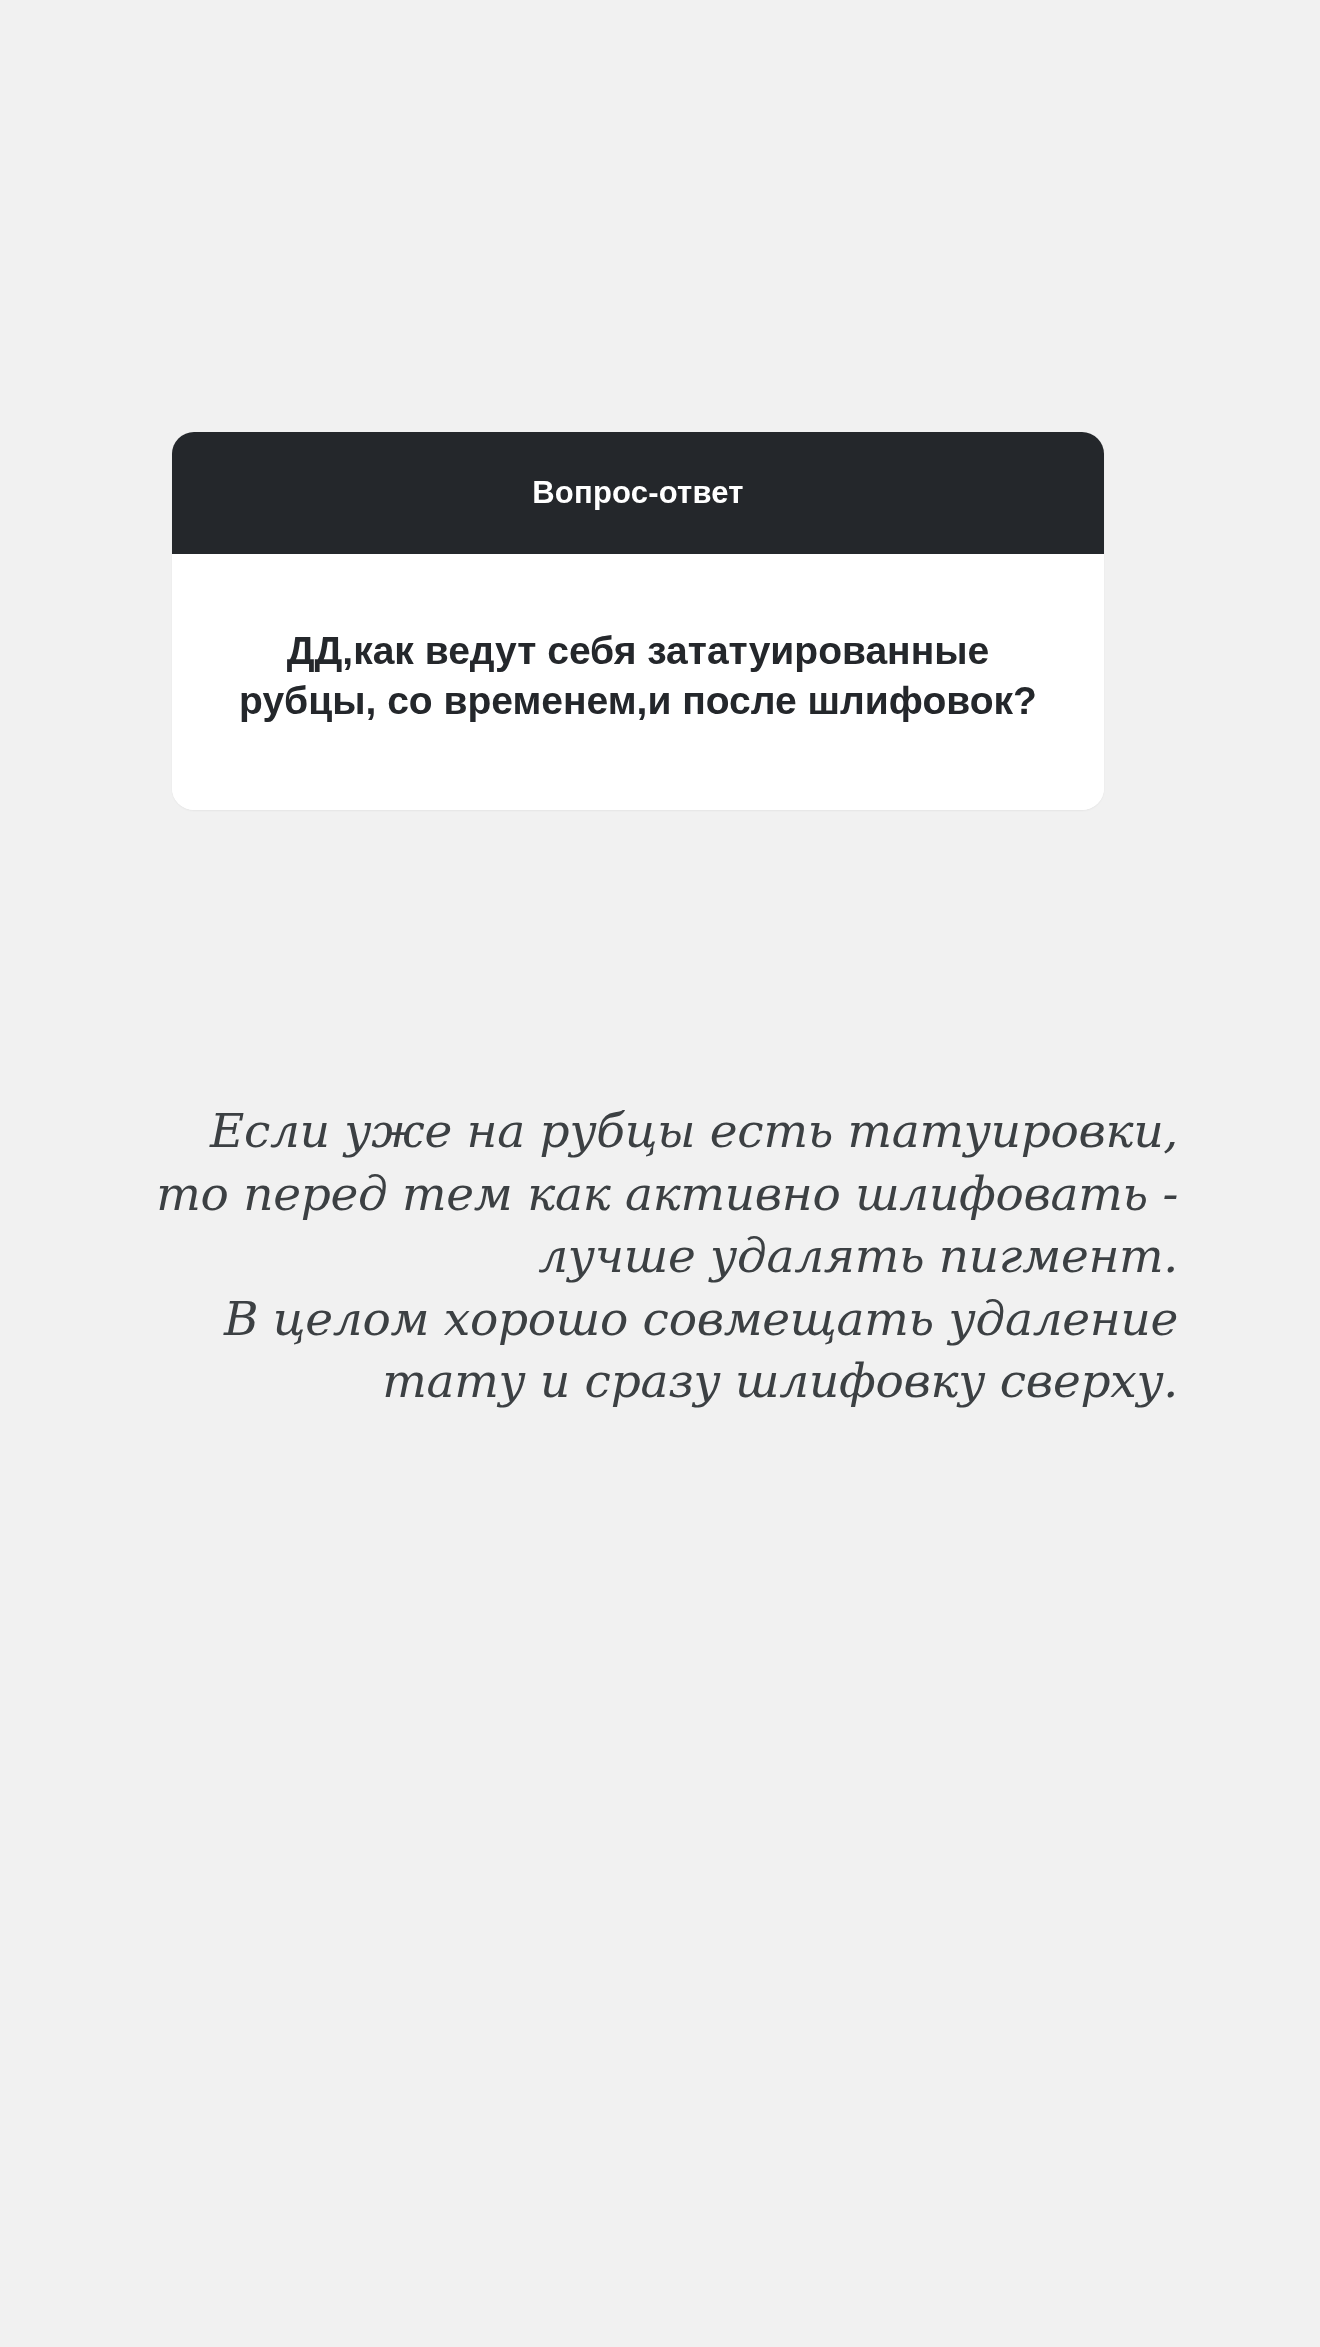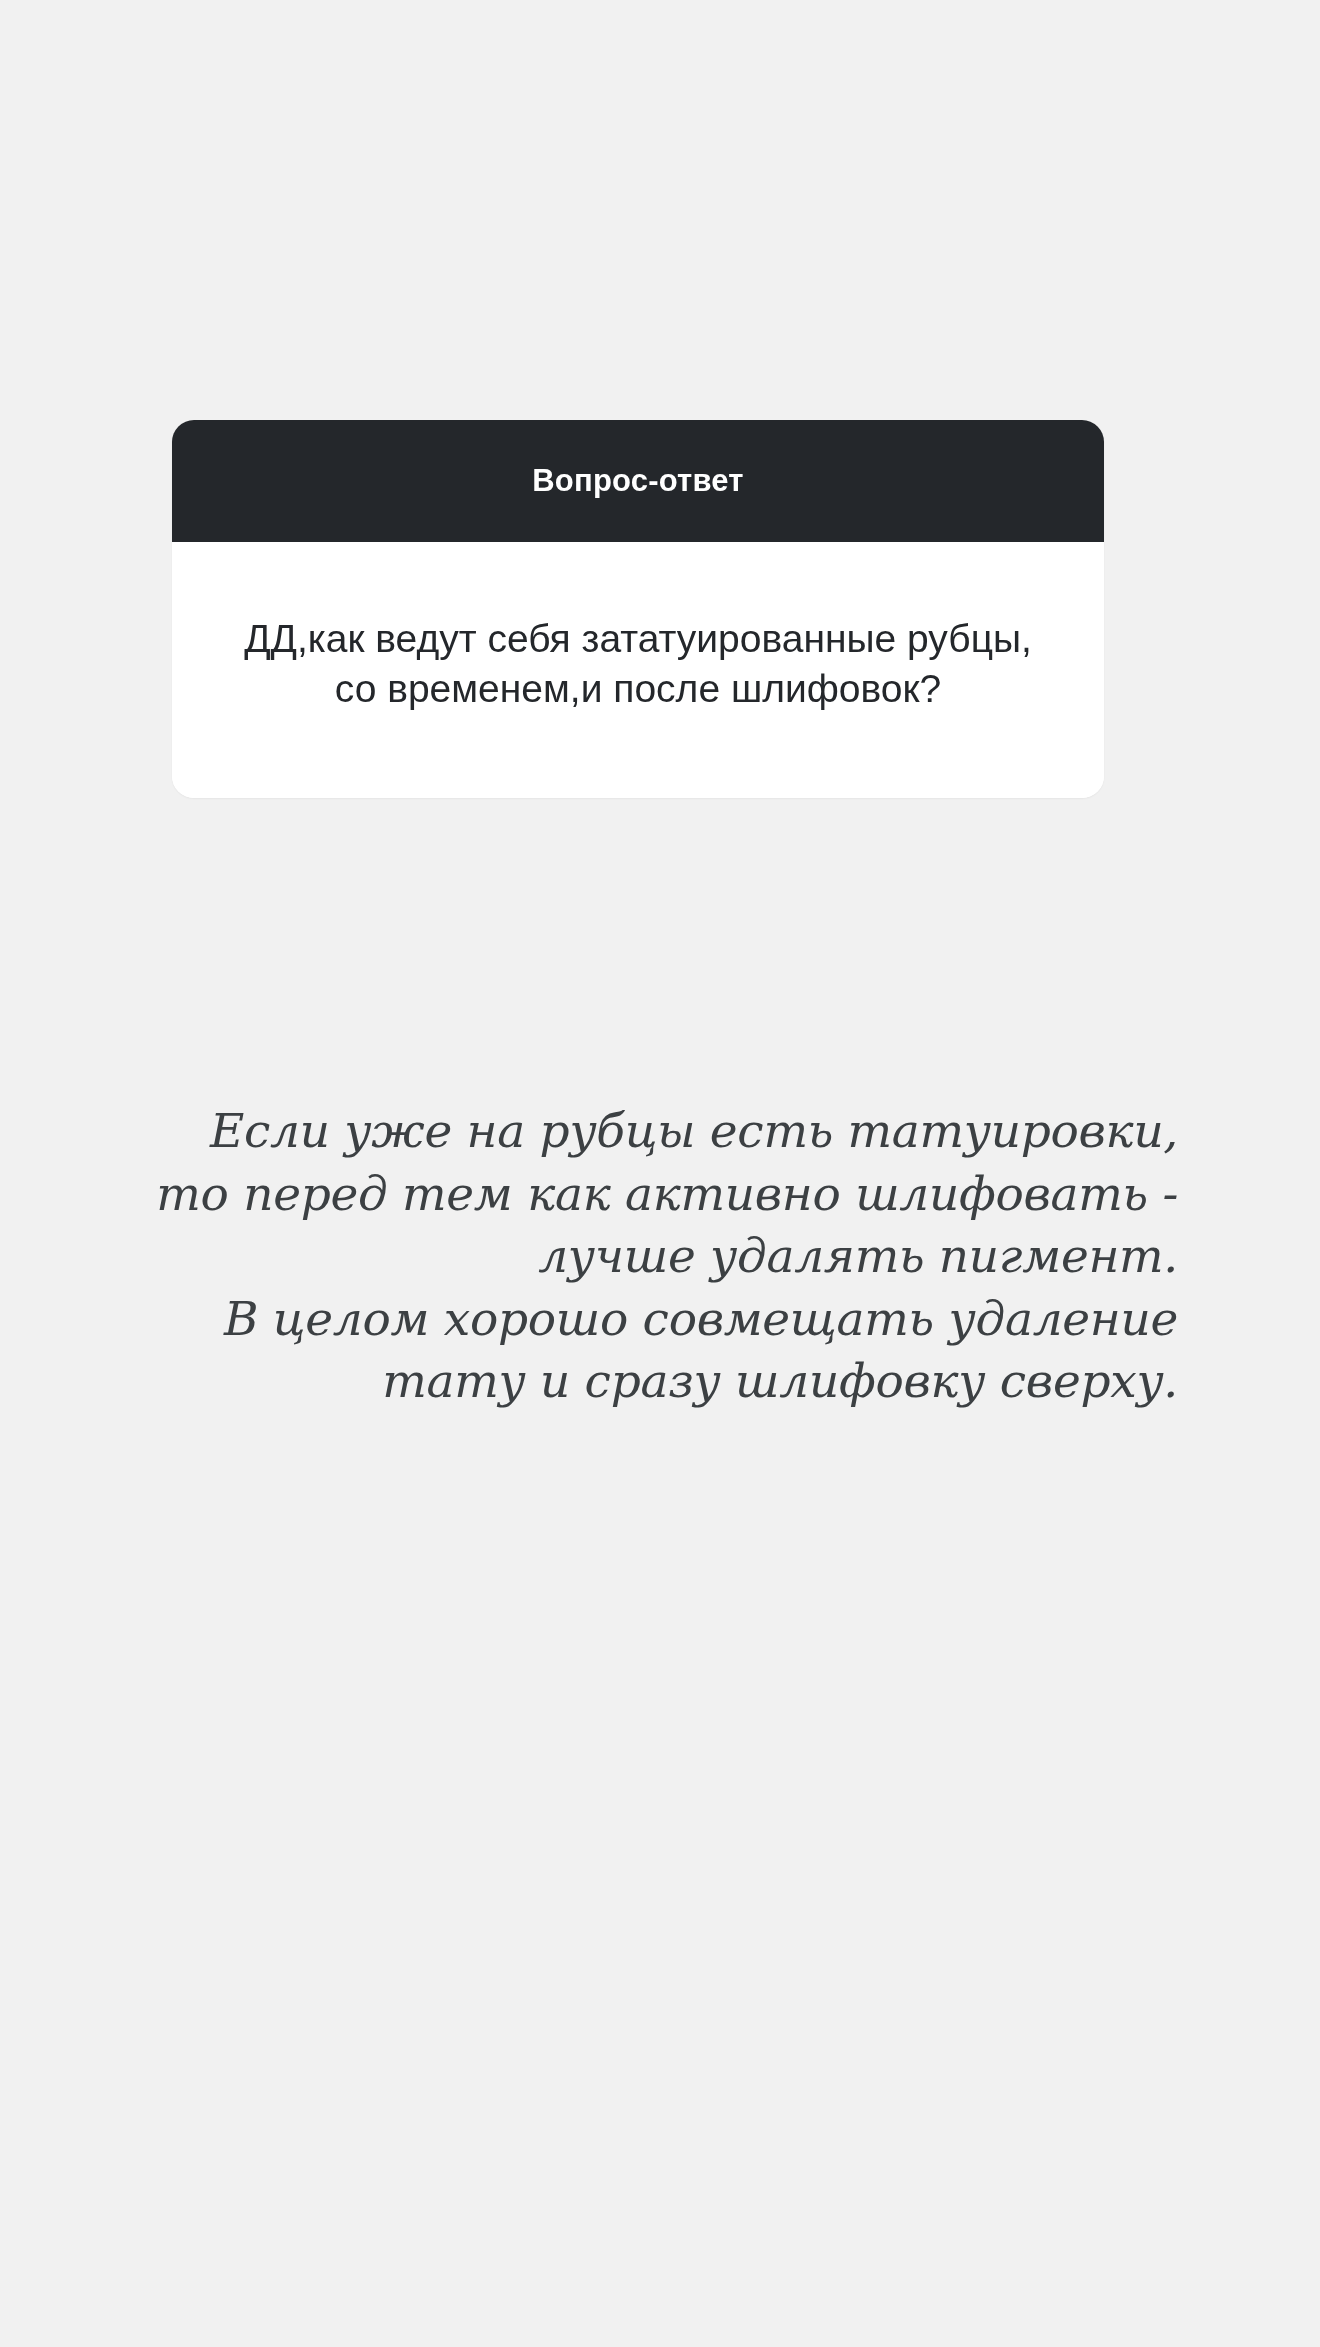--- a/index.html
+++ b/index.html
@@ -18,21 +18,21 @@
   .story-canvas {
     position: absolute;
     inset: 0;
     background: #f1f1f1;
   }
 
   
   .qa-sticker {
     position: absolute;
     left: 172px;
-    top: 420px;
+    top: 432px;
     width: 932px;
     border-radius: 22px;
     overflow: hidden;
     box-shadow: 0 1px 2px rgba(0,0,0,0.05);
     background: #ffffff;
   }
   .qa-header {
     background: #24272b;
     height: 122px;
     display: flex;
@@ -51,21 +51,21 @@
     padding: 42px 46px 54px 46px;
     display: flex;
     align-items: center;
     justify-content: center;
     min-height: 160px;
   }
   .qa-question {
     color: #24272b;
     font-size: 39px;
     line-height: 1.27;
-    font-weight: 400;
+    font-weight: 700;
     text-align: center;
     font-family: "Liberation Sans", sans-serif;
     margin: 0;
   }
 
   
   .answer-text {
     position: absolute;
     left: 138px;
     top: 1100px;

